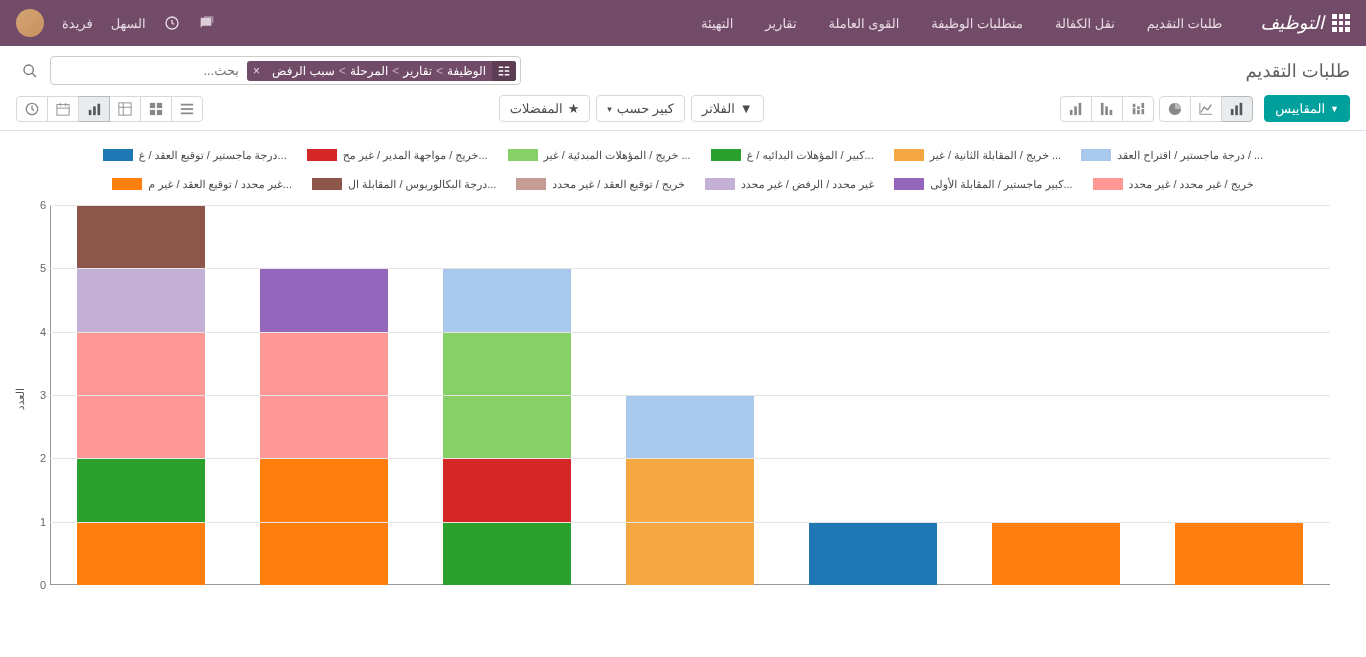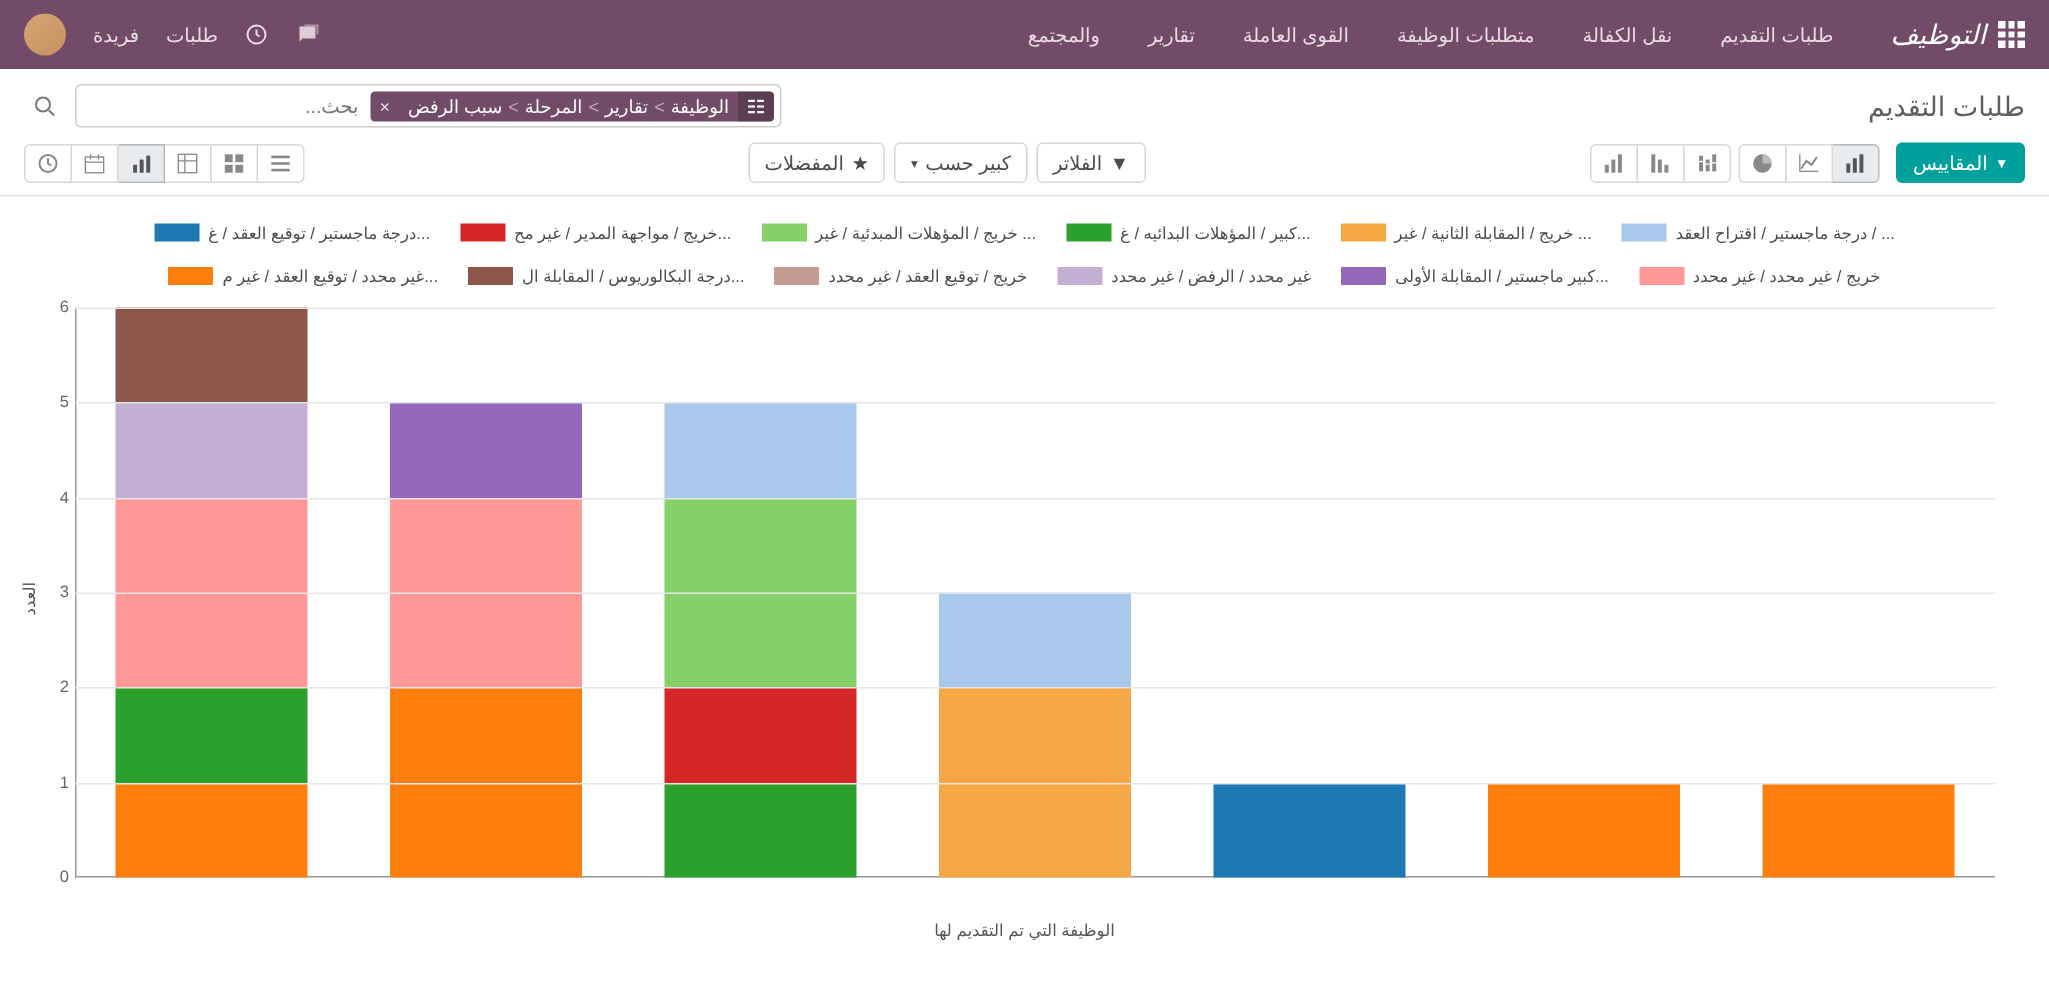--- a/index.html
+++ b/index.html
@@ -78,33 +78,33 @@
         <span></span>
       </span>
     <span>التوظيف</span>
   </div>
   <div class="menu">
     <a>طلبات التقديم</a>
     <a>نقل الكفالة</a>
     <a>متطلبات الوظيفة</a>
     <a>القوى العاملة</a>
     <a>تقارير</a>
-    <a>والمجتمع</a>
+    <a>التهيئة</a>
   </div>
   <div class="spacer"></div>
   <div class="systray">
     <svg class="ico" viewBox="0 0 24 24" fill="currentColor">
         <path d="M4 4h16v12H7l-3 3V4z" opacity="0.9"></path>
         <path d="M9 2h14v10h-2V4H9V2z" opacity="0.5"></path>
       </svg>
     <svg class="ico" viewBox="0 0 24 24" fill="none" stroke="currentColor" stroke-width="2">
         <circle cx="12" cy="12" r="9"></circle>
         <path d="M12 7v5l3 2"></path>
       </svg>
-    <span>طلبات</span>
+    <span>السهل</span>
     <span>فريدة</span>
     <span class="avatar"></span>
   </div>
 </div>
 
 <div class="control-panel">
   <div class="cp-top">
     <div class="bc-title">طلبات التقديم</div>
     <div class="searchbox">
       <div class="search-wrap">
@@ -350,21 +350,20 @@
           <div class="bar-stack">
             <div class="bar-seg" title="غير محدد / توقيع العقد / غير م...: 1" style="background: rgb(255, 127, 14); height: 63.3333px;"></div>
           </div>
         </div>
         <div class="bar-slot">
           <div class="bar-stack">
             <div class="bar-seg" title="غير محدد / توقيع العقد / غير م...: 1" style="background: rgb(255, 127, 14); height: 63.3333px;"></div>
           </div>
         </div>
       </div>
-    <div class="x-axis-title">الوظيفة التي تم التقديم لها</div>
   <div class="y-tick-label" style="top: 380px;">0</div>
       <div class="grid-line" style="top: 316.667px;"></div>
       <div class="y-tick-label" style="top: 316.667px;">1</div>
       <div class="grid-line" style="top: 253.333px;"></div>
       <div class="y-tick-label" style="top: 253.333px;">2</div>
       <div class="grid-line" style="top: 190px;"></div>
       <div class="y-tick-label" style="top: 190px;">3</div>
       <div class="grid-line" style="top: 126.667px;"></div>
       <div class="y-tick-label" style="top: 126.667px;">4</div>
       <div class="grid-line" style="top: 63.3333px;"></div>

